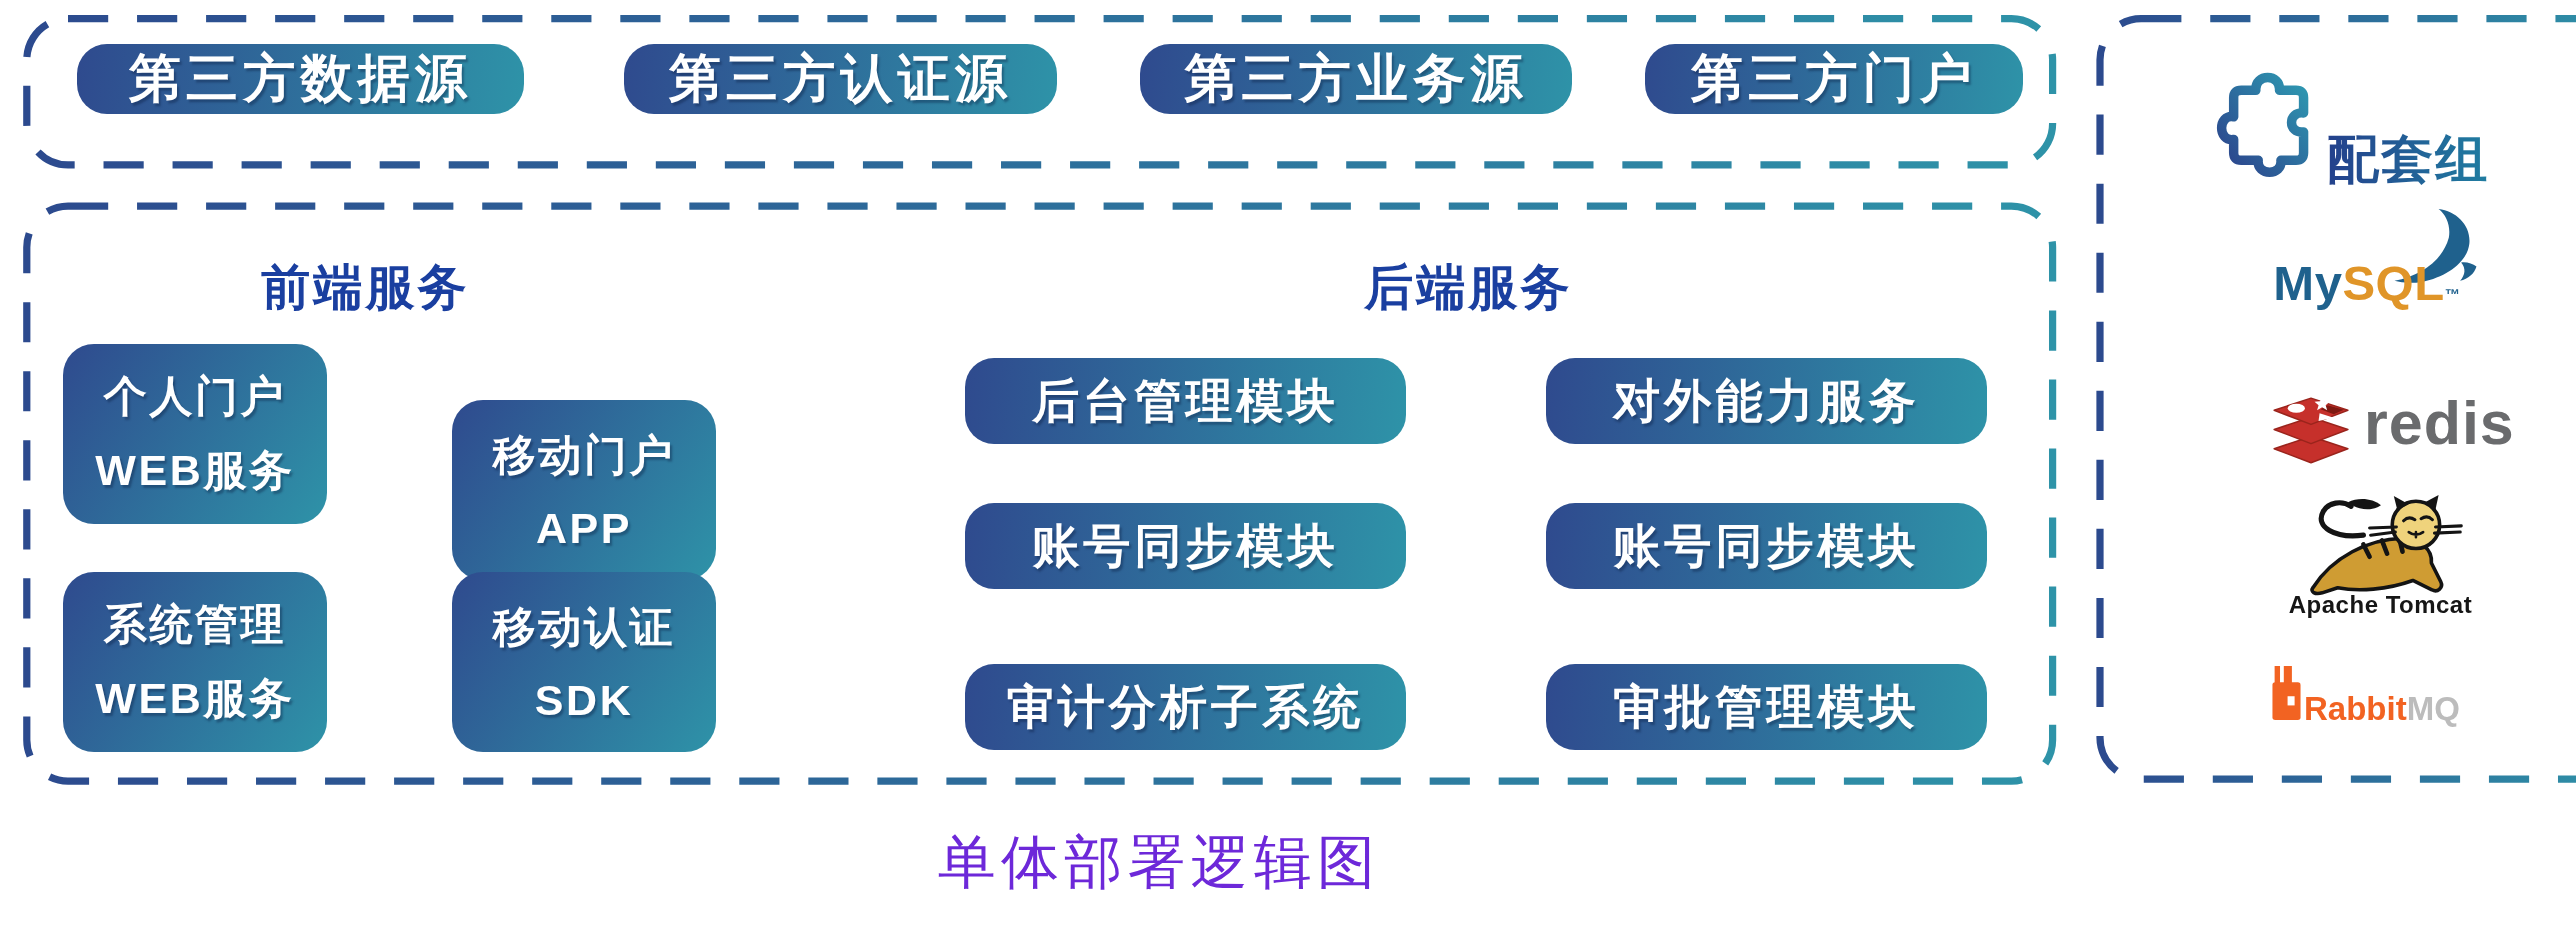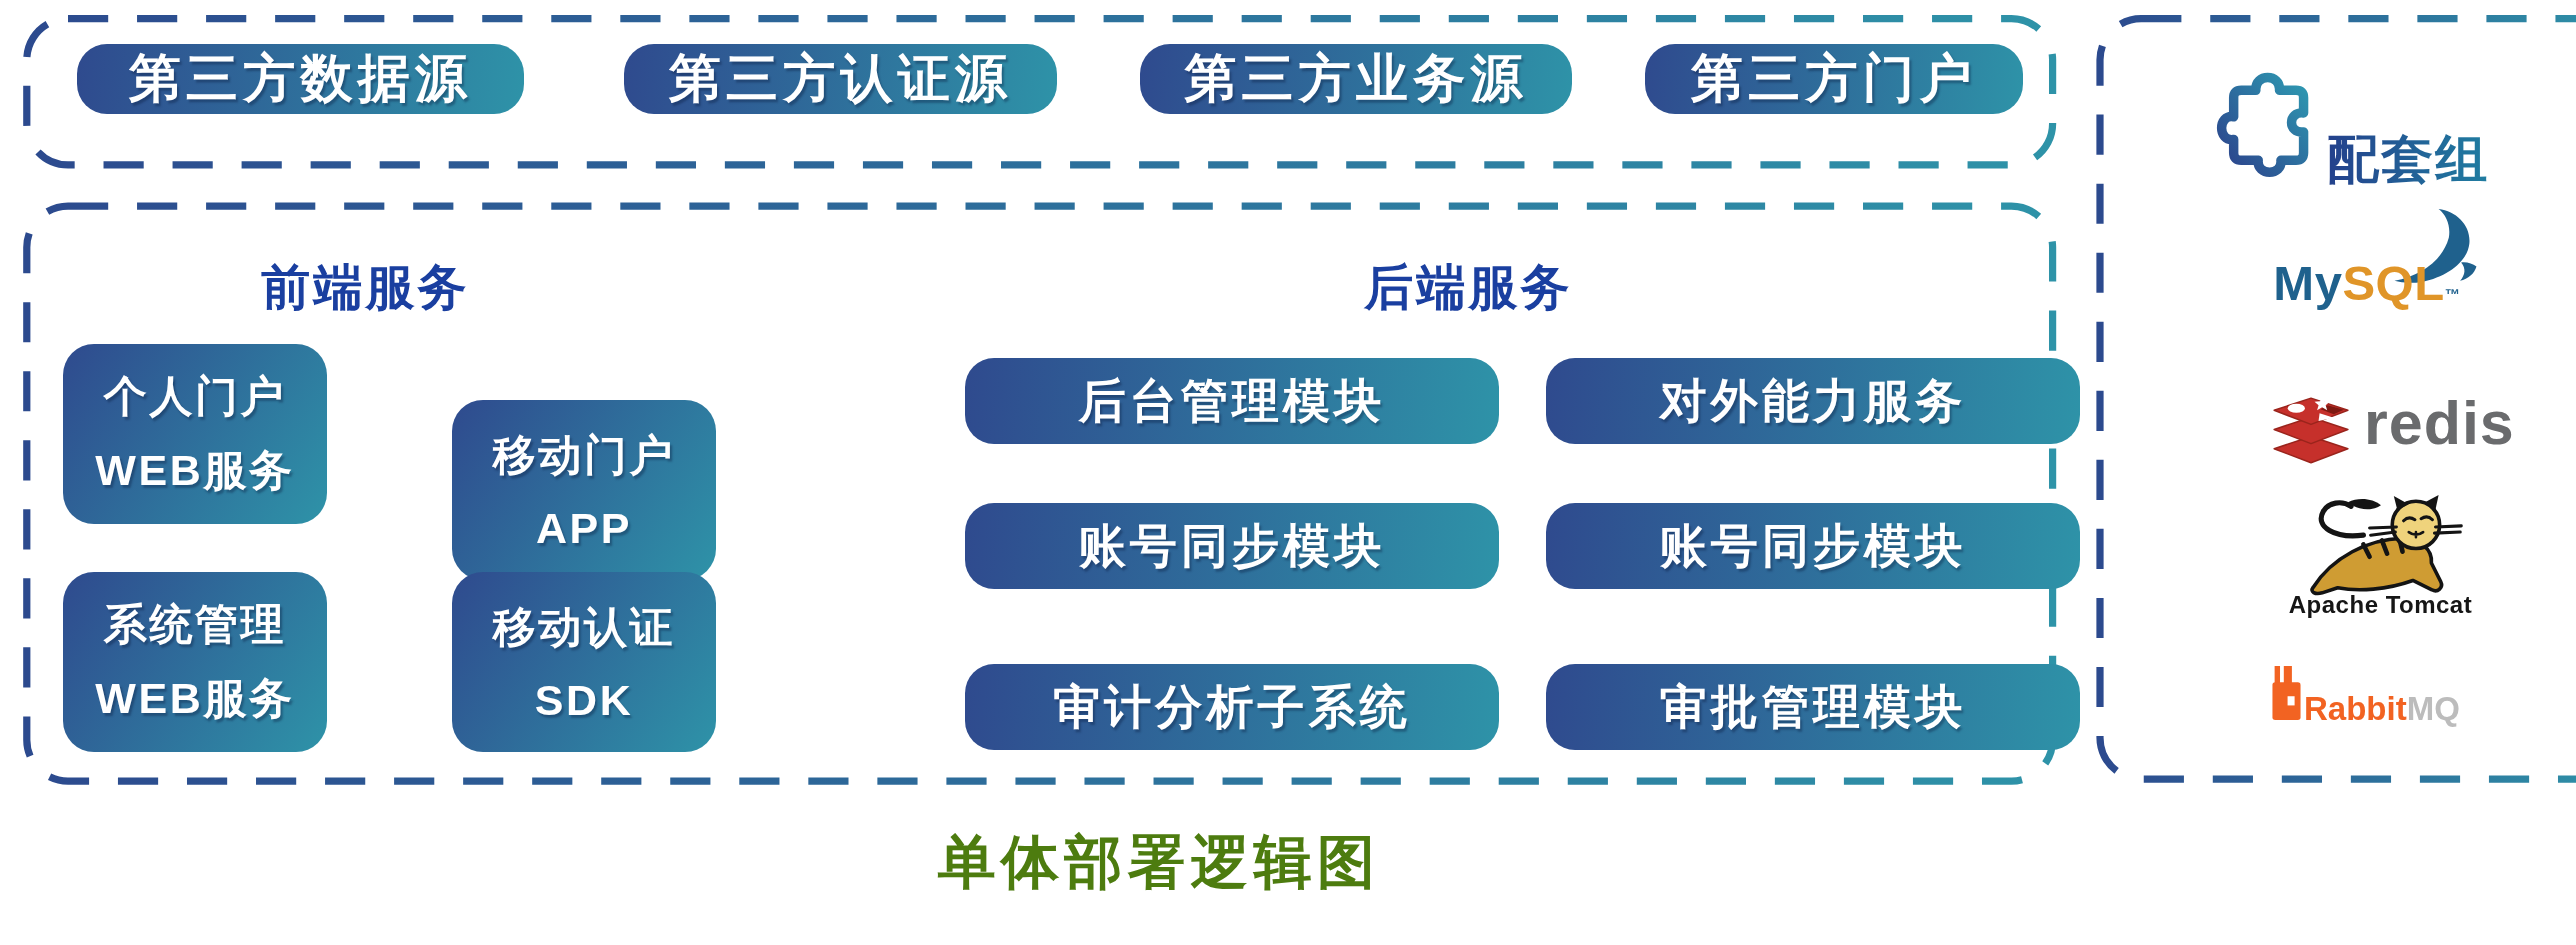--- a/index.html
+++ b/index.html
@@ -5,33 +5,33 @@
   html,body{margin:0;padding:0;background:#fff;}
   .canvas{position:relative;width:2642px;height:946px;background:#ffffff;overflow:hidden;
           font-family:"Liberation Sans","DejaVu Sans",sans-serif;}
   svg.borders{position:absolute;left:0;top:0;width:2642px;height:946px;pointer-events:none;}
 
   .pill{position:absolute;display:flex;align-items:center;justify-content:center;
         background:linear-gradient(97deg,#2f4a8e 0%,#2e93a8 100%);
         color:#ffffff;font-weight:bold;
         text-shadow:2.1px 2.6px 2.1px rgba(10,25,60,.35);}
   .pill.top{top:44px;height:70px;border-radius:30px;font-size:52px;letter-spacing:5.2px;}
-  .pill.be{width:534px;height:86px;border-radius:29px;font-size:47px;letter-spacing:4.1px;}
+  .pill.be{width:441px;height:86px;border-radius:29px;font-size:47px;letter-spacing:4.1px;}
 
   .heading{position:absolute;top:258px;width:309px;height:58px;line-height:58px;
            text-align:center;font-size:49px;font-weight:bold;color:#1a3fa0;letter-spacing:3.1px;}
 
   .febox{position:absolute;width:264px;height:180px;border-radius:31px;
          background:linear-gradient(125deg,#2f4a8e 0%,#2e93a8 100%);
          display:flex;flex-direction:column;align-items:center;justify-content:space-evenly;
          color:#fff;font-weight:bold;font-size:43px;letter-spacing:2.6px;
          text-shadow:2.1px 2.6px 2.1px rgba(10,25,60,.35);padding:7.2px 0;box-sizing:border-box;text-align:right;}
 
   .maintitle{position:absolute;left:850px;top:824px;width:618px;text-align:center;
-             font-size:58px;font-weight:700;color:#4d7c0f;letter-spacing:5.2px;}
+             font-size:58px;font-weight:400;color:#6d28d9;letter-spacing:5.2px;}
 
   .cp-label{position:absolute;left:2327px;top:128px;width:196px;height:63px;line-height:63px;
             text-align:left;font-size:52px;font-weight:bold;color:#1d4f90;
             background:linear-gradient(90deg,#24418c 0%,#1f8aa5 100%);
             -webkit-background-clip:text;-webkit-text-fill-color:transparent;letter-spacing:2.1px;}
 
   .logo-abs{position:absolute;}
   .mysql-text{position:absolute;left:2246px;top:255px;width:242px;text-align:center;
               font-size:49px;font-weight:bold;letter-spacing:0.5px;}
   .mysql-text .my{color:#1f618d;}

